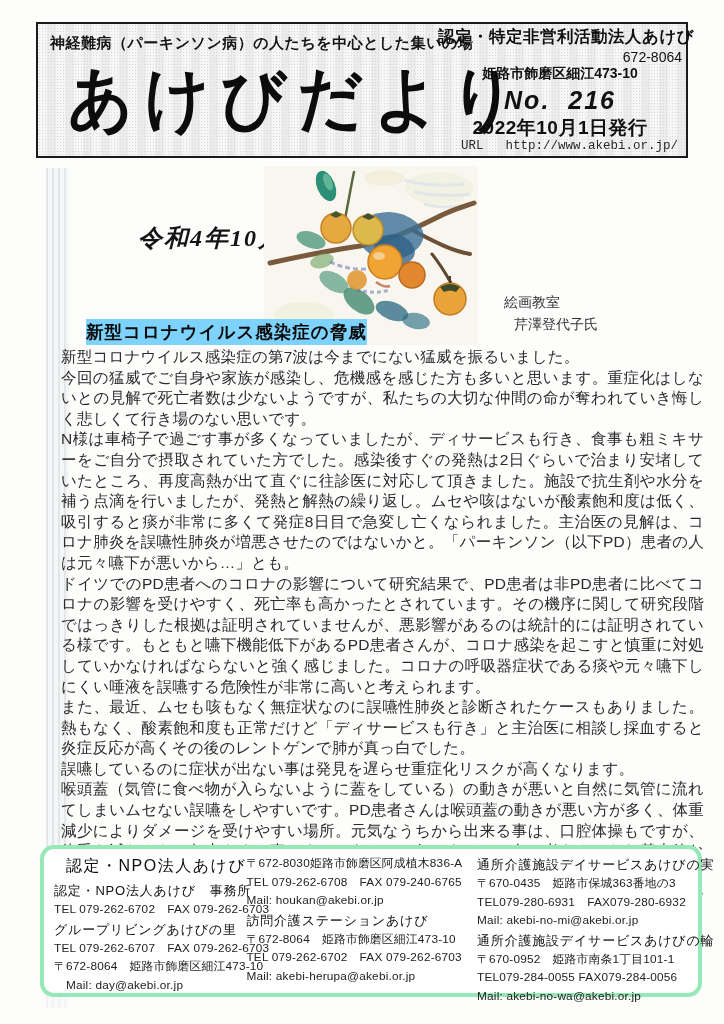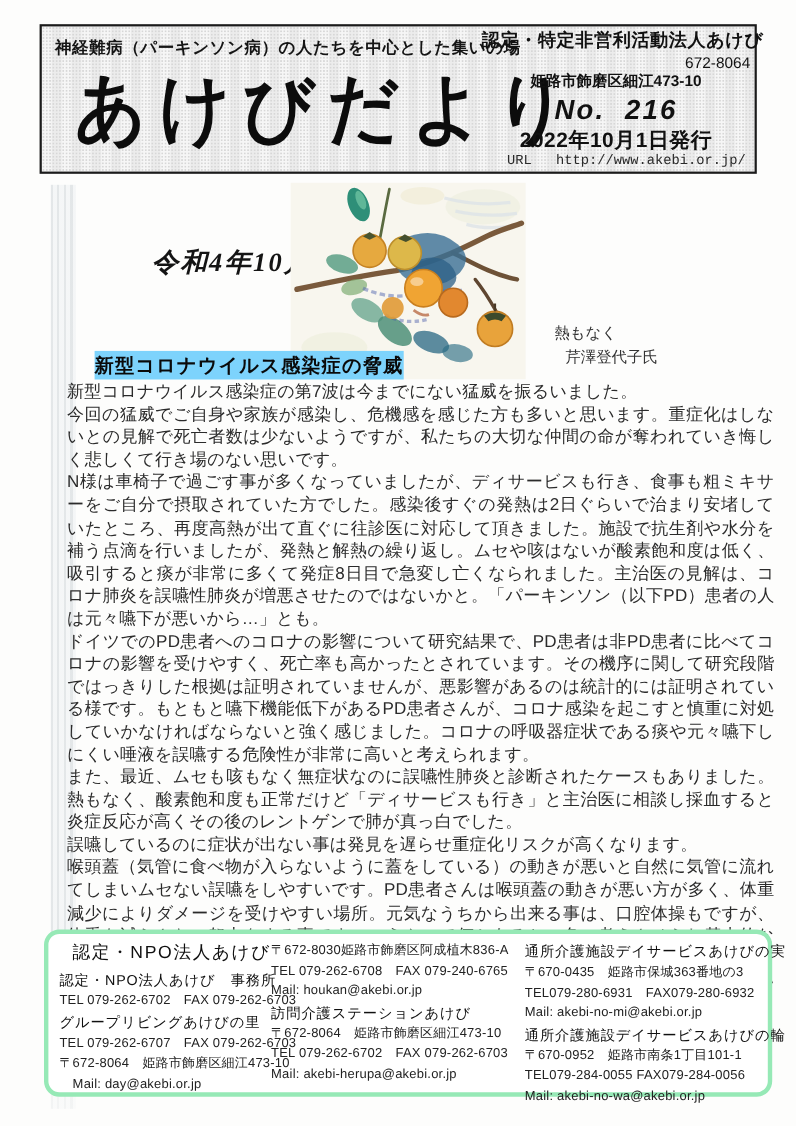--- a/index.html
+++ b/index.html
@@ -169,21 +169,21 @@
       <circle cx="148" cy="109" r="13" fill="#e2882f" stroke="#b86a1e" stroke-width="1.5"></circle>
       <circle cx="93" cy="114" r="10" fill="#e09a35" opacity="0.9"></circle>
       <circle cx="186" cy="133" r="16" fill="#e8a33b" stroke="#c07c22" stroke-width="1.5"></circle>
       <path d="M176 121 q10 -6 20 0 l-4 5 q-6 -3 -12 0z" fill="#3c4a2c"></path>
       <path d="M186 117 l0 -7" stroke="#4a3a26" stroke-width="2"></path>
       <path d="M112 116 q8 6 14 4" stroke="#b05a30" stroke-width="2.5" fill="none" opacity="0.7"></path>
     </svg>
   </div>
 
   <div class="artist-credit">
-    <div class="credit-line1">熱もなく</div>
+    <div class="credit-line1">絵画教室</div>
     <div class="credit-line2">芹澤登代子氏</div>
   </div>
 
   <div class="article-title">新型コロナウイルス感染症の脅威</div>
   <div class="article-body">
       <p>新型コロナウイルス感染症の第7波は今までにない猛威を振るいました。</p>
       <p>今回の猛威でご自身や家族が感染し、危機感を感じた方も多いと思います。重症化はしないとの見解で死亡者数は少ないようですが、私たちの大切な仲間の命が奪われていき悔しく悲しくて行き場のない思いです。</p>
       <p>N様は車椅子で過ごす事が多くなっていましたが、ディサービスも行き、食事も粗ミキサーをご自分で摂取されていた方でした。感染後すぐの発熱は2日ぐらいで治まり安堵していたところ、再度高熱が出て直ぐに往診医に対応して頂きました。施設で抗生剤や水分を補う点滴を行いましたが、発熱と解熱の繰り返し。ムセや咳はないが酸素飽和度は低く、吸引すると痰が非常に多くて発症8日目で急変し亡くなられました。主治医の見解は、コロナ肺炎を誤嚥性肺炎が増悪させたのではないかと。「パーキンソン（以下PD）患者の人は元々嚥下が悪いから…」とも。</p>
       <p>ドイツでのPD患者へのコロナの影響について研究結果で、PD患者は非PD患者に比べてコロナの影響を受けやすく、死亡率も高かったとされています。その機序に関して研究段階ではっきりした根拠は証明されていませんが、悪影響があるのは統計的には証明されている様です。もともと嚥下機能低下があるPD患者さんが、コロナ感染を起こすと慎重に対処していかなければならないと強く感じました。コロナの呼吸器症状である痰や元々嚥下しにくい唾液を誤嚥する危険性が非常に高いと考えられます。</p>
       <p>また、最近、ムセも咳もなく無症状なのに誤嚥性肺炎と診断されたケースもありました。熱もなく、酸素飽和度も正常だけど「ディサービスも行き」と主治医に相談し採血すると炎症反応が高くその後のレントゲンで肺が真っ白でした。</p>

